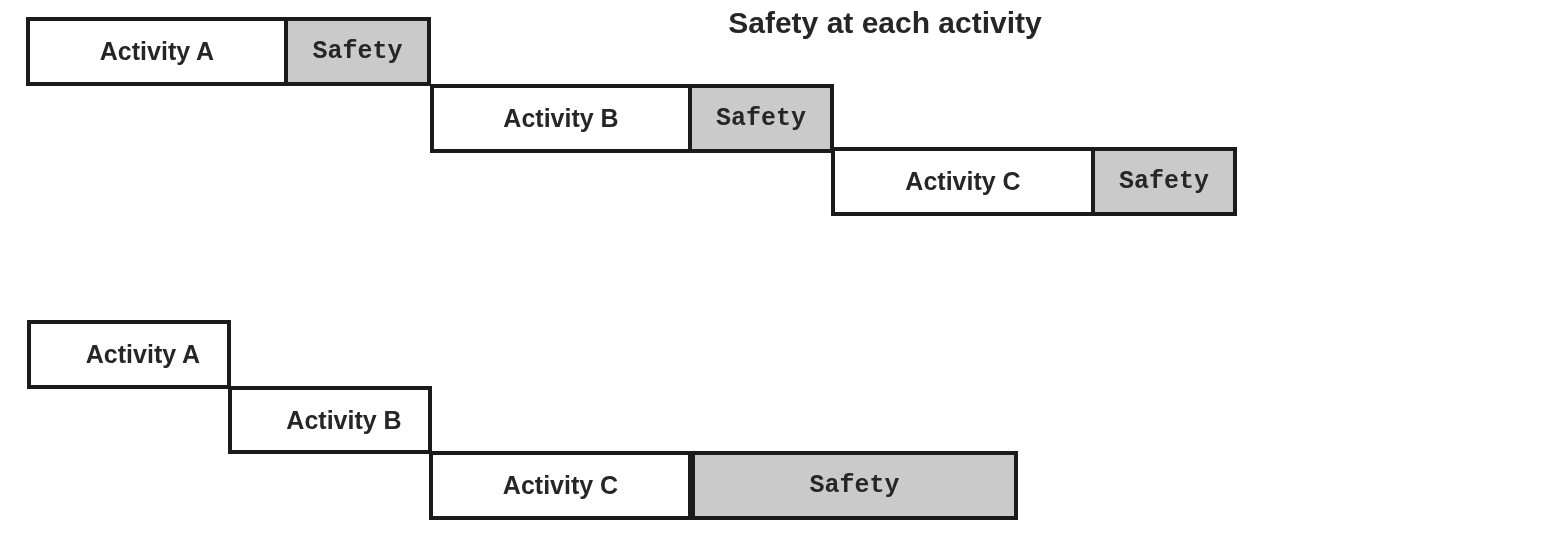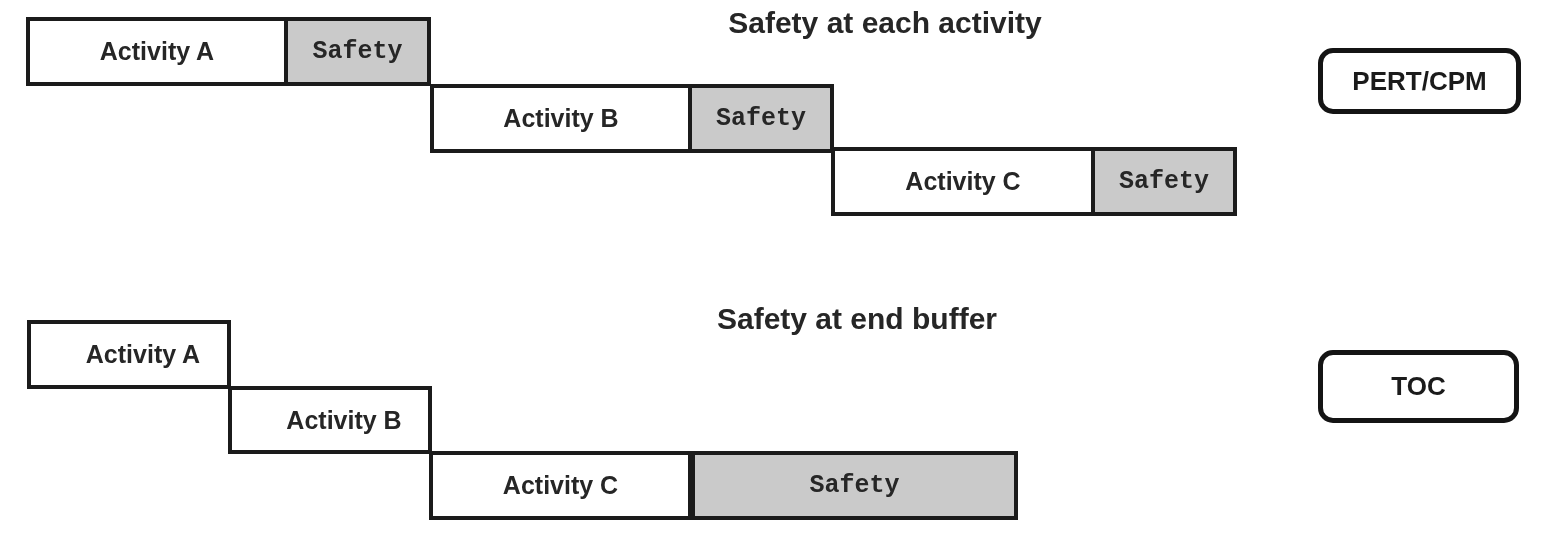--- a/index.html
+++ b/index.html
@@ -94,32 +94,29 @@
   <div class="bar t-row2">
     <div class="seg fixed act">Activity B</div>
     <div class="seg gray">Safety</div>
   </div>
 
   <div class="bar t-row3">
     <div class="seg fixed act">Activity C</div>
     <div class="seg gray">Safety</div>
   </div>
 
-  <div class="badge pert-badge">PERT/CPM</div>
 
-  <div class="section-title b-title">Safety at end buffer</div>
 
   <div class="bar b-row1">
     <div class="seg">Activity A</div>
   </div>
 
   <div class="bar b-row2">
     <div class="seg">Activity B</div>
   </div>
 
   <div class="bar b-row3">
     <div class="seg fixed act">Activity C</div>
     <div class="seg gray thick">Safety</div>
   </div>
 
-  <div class="badge toc-badge">TOC</div>
 
 </div>
 
 </body></html>

